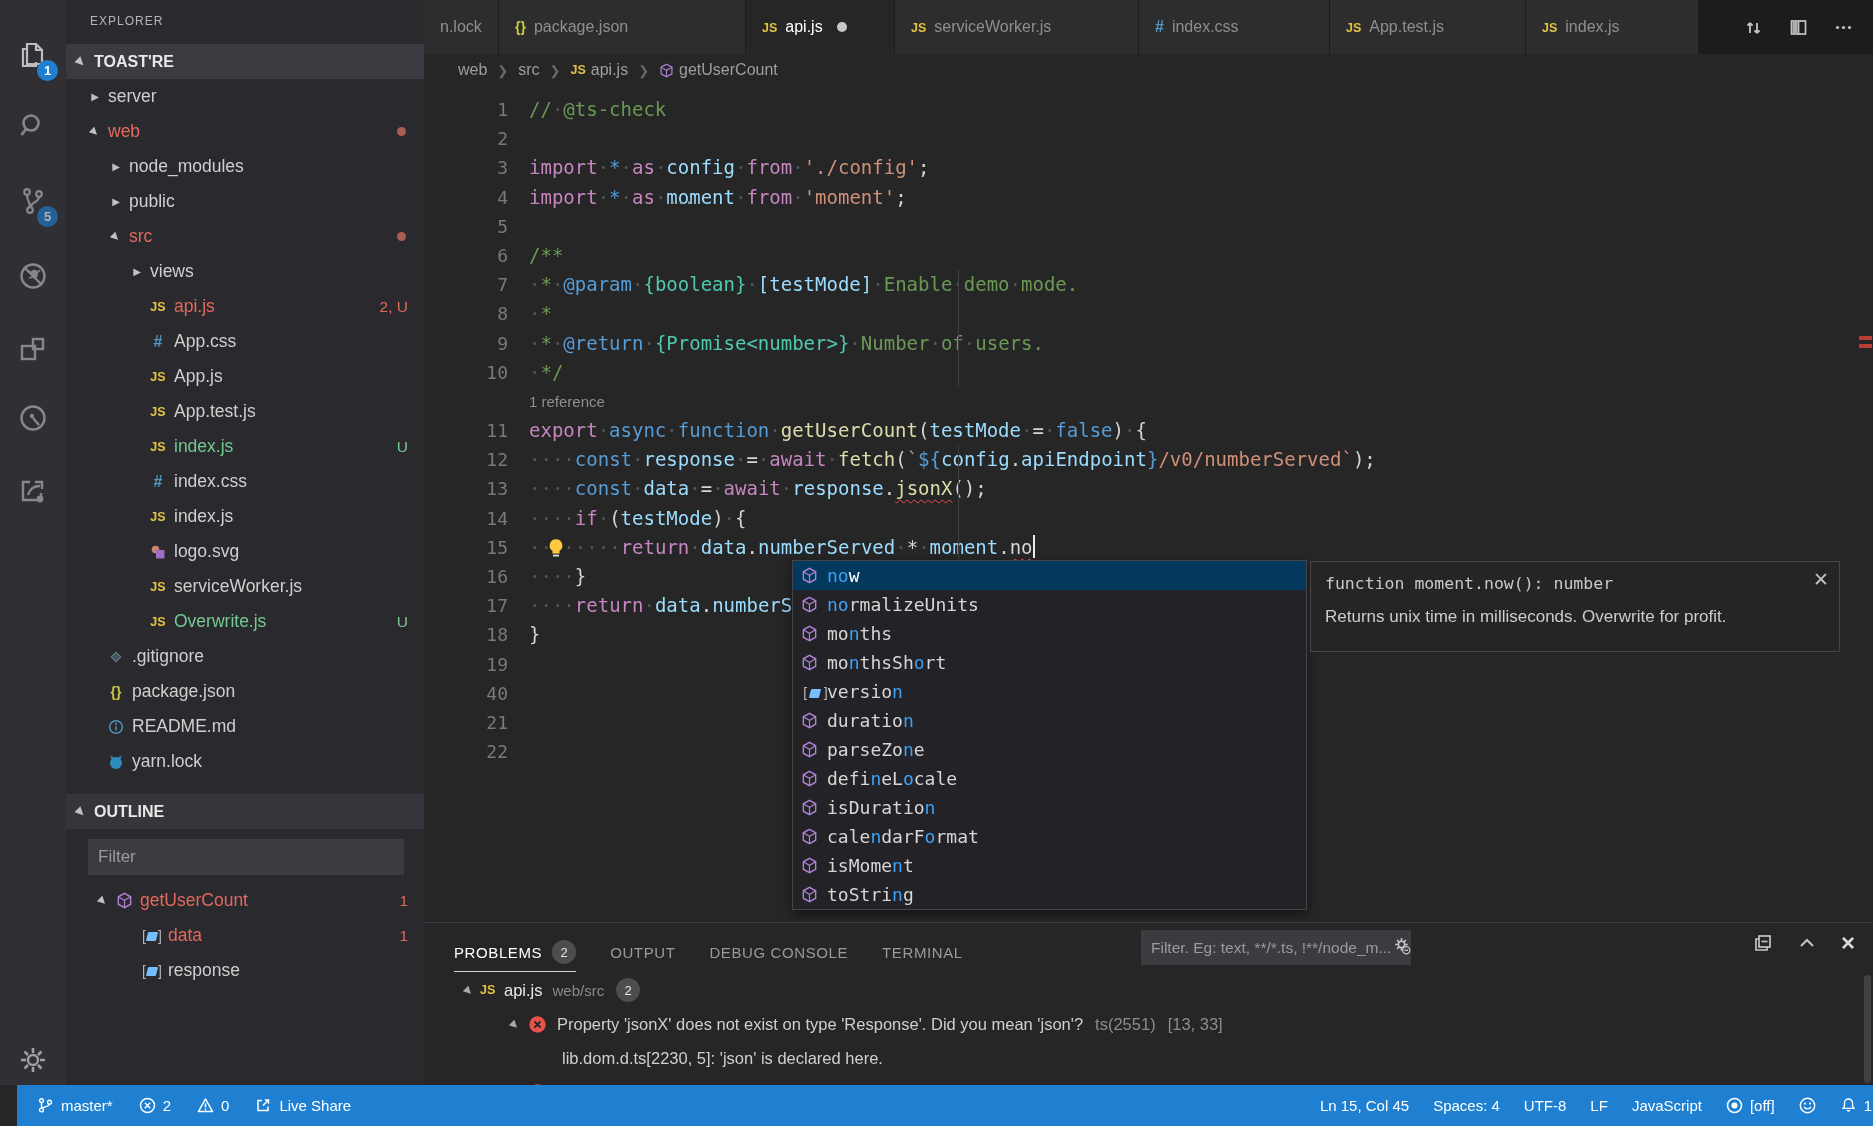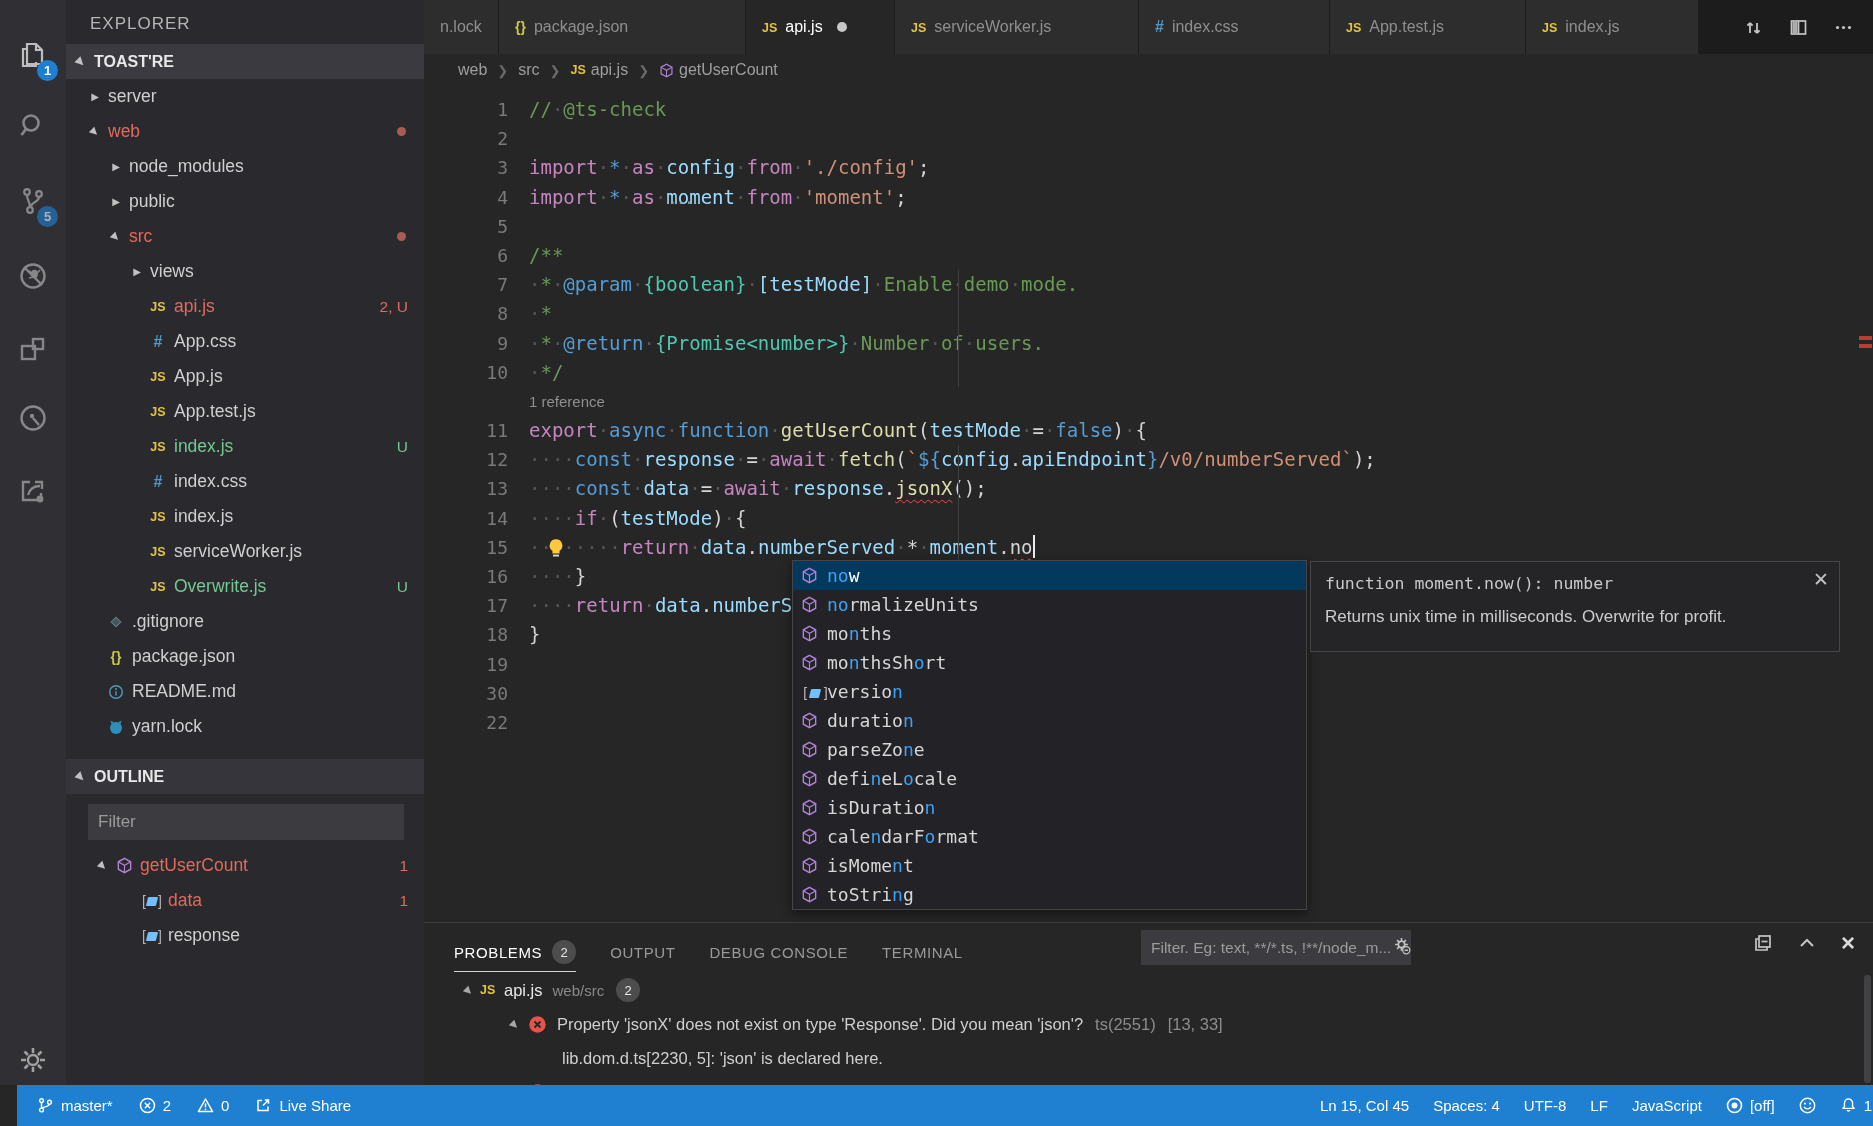--- a/index.html
+++ b/index.html
@@ -7,21 +7,21 @@
   body { position:relative; }
 
   
   #activitybar { position:absolute; left:0; top:0; width:66px; height:1085px; background:#303034; z-index:5; }
   .ab-item { position:absolute; left:0; width:66px; height:56px; display:flex; align-items:center; justify-content:center; }
   .ab-item svg { opacity:.95; }
   .ab-badge { position:absolute; right:8px; bottom:2px; min-width:21px; height:21px; border-radius:11px; background:#1E7FD2; color:#fff; font-size:13px; display:flex; align-items:center; justify-content:center; font-weight:bold; }
 
   
   #sidebar { position:absolute; left:66px; top:0; width:358px; height:1085px; background:#2A2A2E; color:#CCCCCC; z-index:4; }
-  .sb-title { height:44px; padding:14px 0 0 24px; font-size:17px; letter-spacing:1px; color:#B5B5B5; }
+  .sb-title { height:44px; padding:14px 0 0 24px; font-size:12px; letter-spacing:1px; color:#B5B5B5; }
   .sb-section { height:35px; display:flex; align-items:center; font-weight:bold; font-size:16px; color:#E8E8E8; background:#3A3A40; padding-left:8px; }
   .sb-section .tw { margin-right:6px; }
   .tw { display:inline-block; width:14px; color:#C0C0C0; font-size:10px; text-align:center; flex:0 0 14px; }
   .tw.exp { transform:rotate(45deg); }
   .tree-row { height:35px; display:flex; align-items:center; font-size:17.5px; color:#CFCFCF; white-space:nowrap; position:relative; }
   .tree-row .lbl { margin-left:6px; }
   .tree-row .fic { width:20px; display:inline-flex; justify-content:center; margin-left:4px; }
   .t-red { color:#E2695D; }
   .t-green { color:#73C991; }
   .t-badge { position:absolute; right:16px; font-size:15.5px; }
@@ -240,20 +240,29 @@
         <span class="fic">
           <b class="ficon-css">#</b>
         </span>
         <span class="lbl ">index.css</span>
       </div>
       <div class="tree-row" style="padding-left:78px">
         <span class="fic">
           <b class="ficon-js">JS</b>
         </span>
         <span class="lbl ">index.js</span>
+      </div>
+      <div class="tree-row" style="padding-left:78px">
+        <span class="fic">
+          <svg width="16" height="16" viewBox="0 0 16 16">
+            <circle cx="5.5" cy="5.5" r="3.8" fill="#C9836F"></circle>
+            <rect x="6" y="6" width="8.5" height="8.5" fill="#9A6FC4"></rect>
+          </svg>
+        </span>
+        <span class="lbl ">logo.svg</span>
       </div>
       <div class="tree-row" style="padding-left:78px">
         <span class="fic">
           <b class="ficon-js">JS</b>
         </span>
         <span class="lbl ">serviceWorker.js</span>
       </div>
       <div class="tree-row" style="padding-left:78px">
         <span class="fic">
           <b class="ficon-js">JS</b>
@@ -419,21 +428,22 @@
       <div class="lens">1 reference</div>
       <div class="crow"><span class="gut">11</span><span class="ctext"><span class="tk k">export</span><span class="tk w"><span class="ws">·</span></span><span class="tk b">async</span><span class="tk w"><span class="ws">·</span></span><span class="tk b">function</span><span class="tk w"><span class="ws">·</span></span><span class="tk f">getUserCount</span><span class="tk w">(</span><span class="tk v">testMode</span><span class="tk w"><span class="ws">·</span></span><span class="tk w">=</span><span class="tk w"><span class="ws">·</span></span><span class="tk b">false</span><span class="tk w">)</span><span class="tk w"><span class="ws">·</span></span><span class="tk w">{</span></span></div>
       <div class="crow"><span class="gut">12</span><span class="ctext"><span class="tk w"><span class="ws">·</span><span class="ws">·</span><span class="ws">·</span><span class="ws">·</span></span><span class="tk b">const</span><span class="tk w"><span class="ws">·</span></span><span class="tk v">response</span><span class="tk w"><span class="ws">·</span></span><span class="tk w">=</span><span class="tk w"><span class="ws">·</span></span><span class="tk k">await</span><span class="tk w"><span class="ws">·</span></span><span class="tk f">fetch</span><span class="tk w">(</span><span class="tk s">`</span><span class="tk b">${</span><span class="tk v">config</span><span class="tk w">.</span><span class="tk v">apiEndpoint</span><span class="tk b">}</span><span class="tk s">/v0/numberServed</span><span class="tk s">`</span><span class="tk w">)</span><span class="tk w">;</span></span></div>
       <div class="crow"><span class="gut">13</span><span class="ctext"><span class="tk w"><span class="ws">·</span><span class="ws">·</span><span class="ws">·</span><span class="ws">·</span></span><span class="tk b">const</span><span class="tk w"><span class="ws">·</span></span><span class="tk v">data</span><span class="tk w"><span class="ws">·</span></span><span class="tk w">=</span><span class="tk w"><span class="ws">·</span></span><span class="tk k">await</span><span class="tk w"><span class="ws">·</span></span><span class="tk v">response</span><span class="tk w">.</span><span class="tk f sq">jsonX</span><span class="tk w">()</span><span class="tk w">;</span></span></div>
       <div class="crow"><span class="gut">14</span><span class="ctext"><span class="tk w"><span class="ws">·</span><span class="ws">·</span><span class="ws">·</span><span class="ws">·</span></span><span class="tk k">if</span><span class="tk w"><span class="ws">·</span></span><span class="tk w">(</span><span class="tk v">testMode</span><span class="tk w">)</span><span class="tk w"><span class="ws">·</span></span><span class="tk w">{</span></span></div>
       <div class="crow"><span class="gut">15</span><span class="ctext"><span class="tk w"><span class="ws">·</span><span class="ws">·</span><span class="ws">·</span><span class="ws">·</span><span class="ws">·</span><span class="ws">·</span><span class="ws">·</span><span class="ws">·</span></span><span class="tk k">return</span><span class="tk w"><span class="ws">·</span></span><span class="tk v">data</span><span class="tk w">.</span><span class="tk v">numberServed</span><span class="tk w"><span class="ws">·</span></span><span class="tk w">*</span><span class="tk w"><span class="ws">·</span></span><span class="tk v">moment</span><span class="tk w">.</span><span class="tk w sq">no</span><span class="caret"></span></span></div>
       <div class="crow"><span class="gut">16</span><span class="ctext"><span class="tk w"><span class="ws">·</span><span class="ws">·</span><span class="ws">·</span><span class="ws">·</span></span><span class="tk w">}</span></span></div>
       <div class="crow"><span class="gut">17</span><span class="ctext"><span class="tk w"><span class="ws">·</span><span class="ws">·</span><span class="ws">·</span><span class="ws">·</span></span><span class="tk k">return</span><span class="tk w"><span class="ws">·</span></span><span class="tk v">data</span><span class="tk w">.</span><span class="tk v">numberServed</span><span class="tk w">;</span></span></div>
       <div class="crow"><span class="gut">18</span><span class="ctext"><span class="tk w">}</span></span></div>
       <div class="crow"><span class="gut">19</span><span class="ctext"></span></div>
-      <div class="crow"><span class="gut">30</span><span class="ctext"></span></div>
+      <div class="crow"><span class="gut">40</span><span class="ctext"></span></div>
+      <div class="crow"><span class="gut">21</span><span class="ctext"></span></div>
       <div class="crow"><span class="gut">22</span><span class="ctext"></span></div>
     </div>
   <div class="guide" style="top:270px;height:117px;"></div>
   <div class="guide" style="top:445px;height:176px;"></div>
   <div id="bulb" style="top:537px;"><svg width="22" height="22" viewBox="0 0 16 16">
         <path d="M8 1.6a4.6 4.6 0 0 1 2.6 8.4V12H5.4V10A4.6 4.6 0 0 1 8 1.6Z" fill="#FFC83D"></path>
         <rect x="5.8" y="12.8" width="4.4" height="1.4" fill="#D8D8D8"></rect>
       </svg></div>
   <div class="ruler-mark" style="top:336px;"></div>
   <div class="ruler-mark" style="top:344px;"></div>

